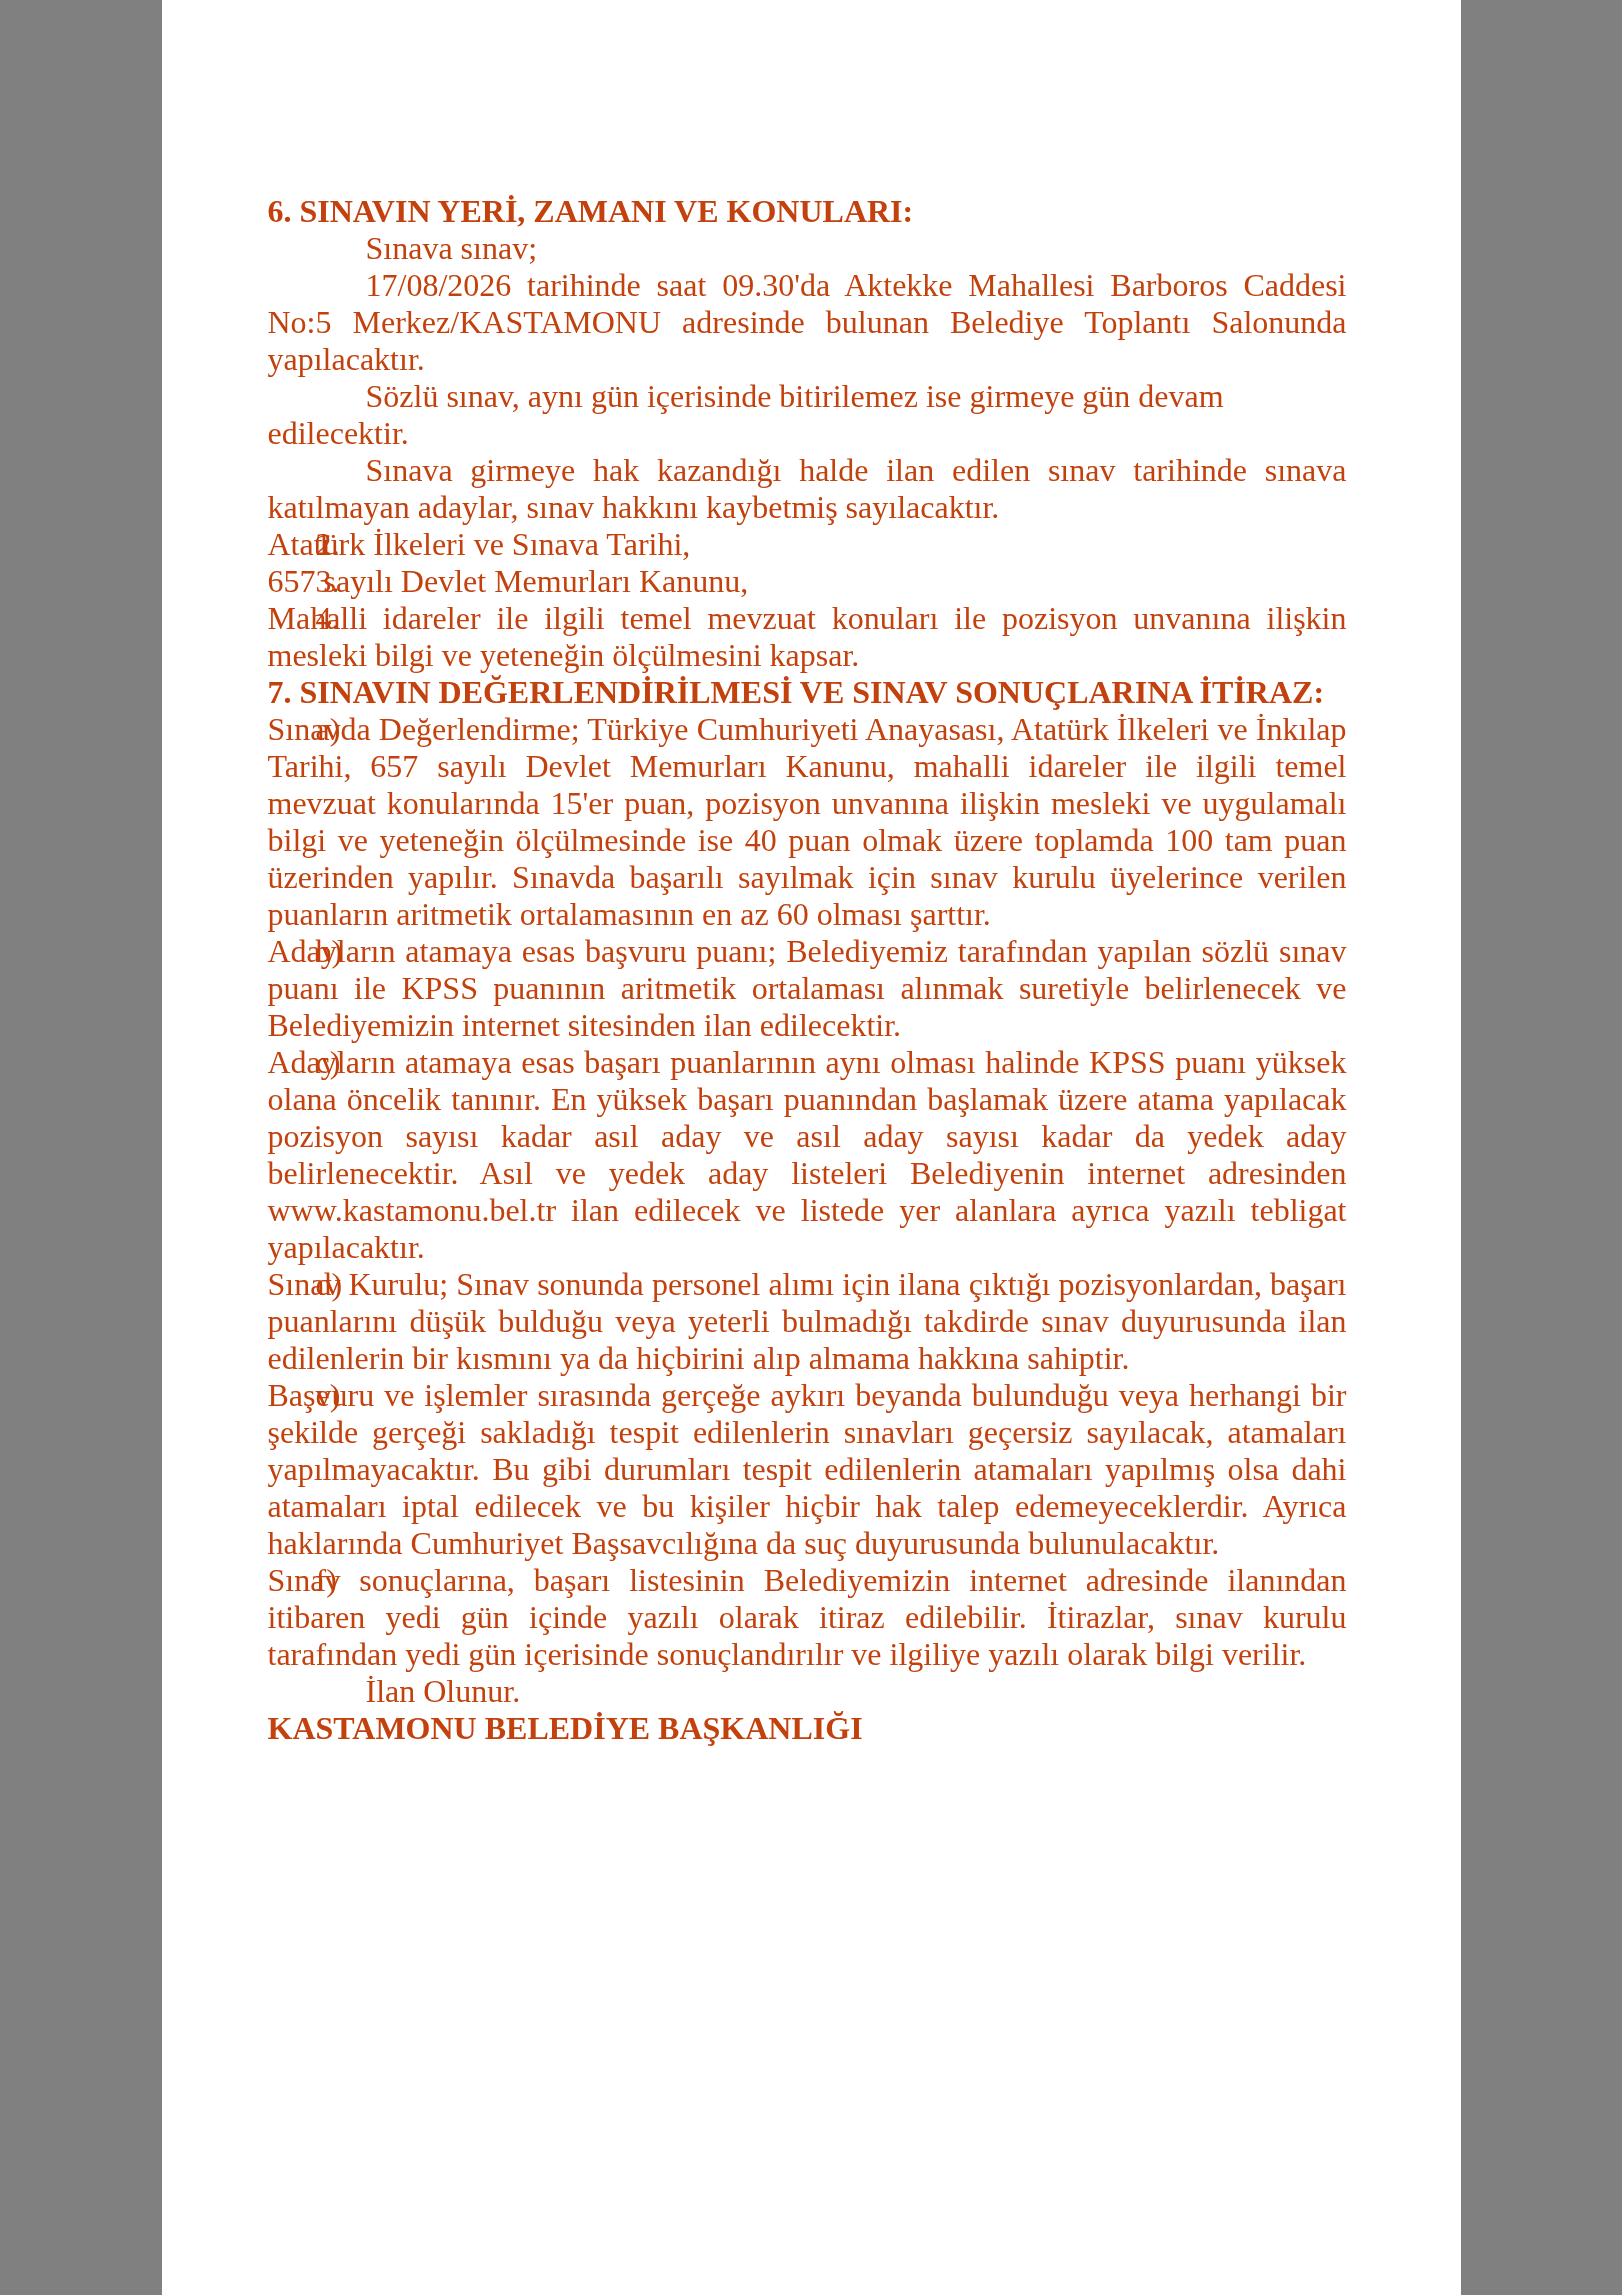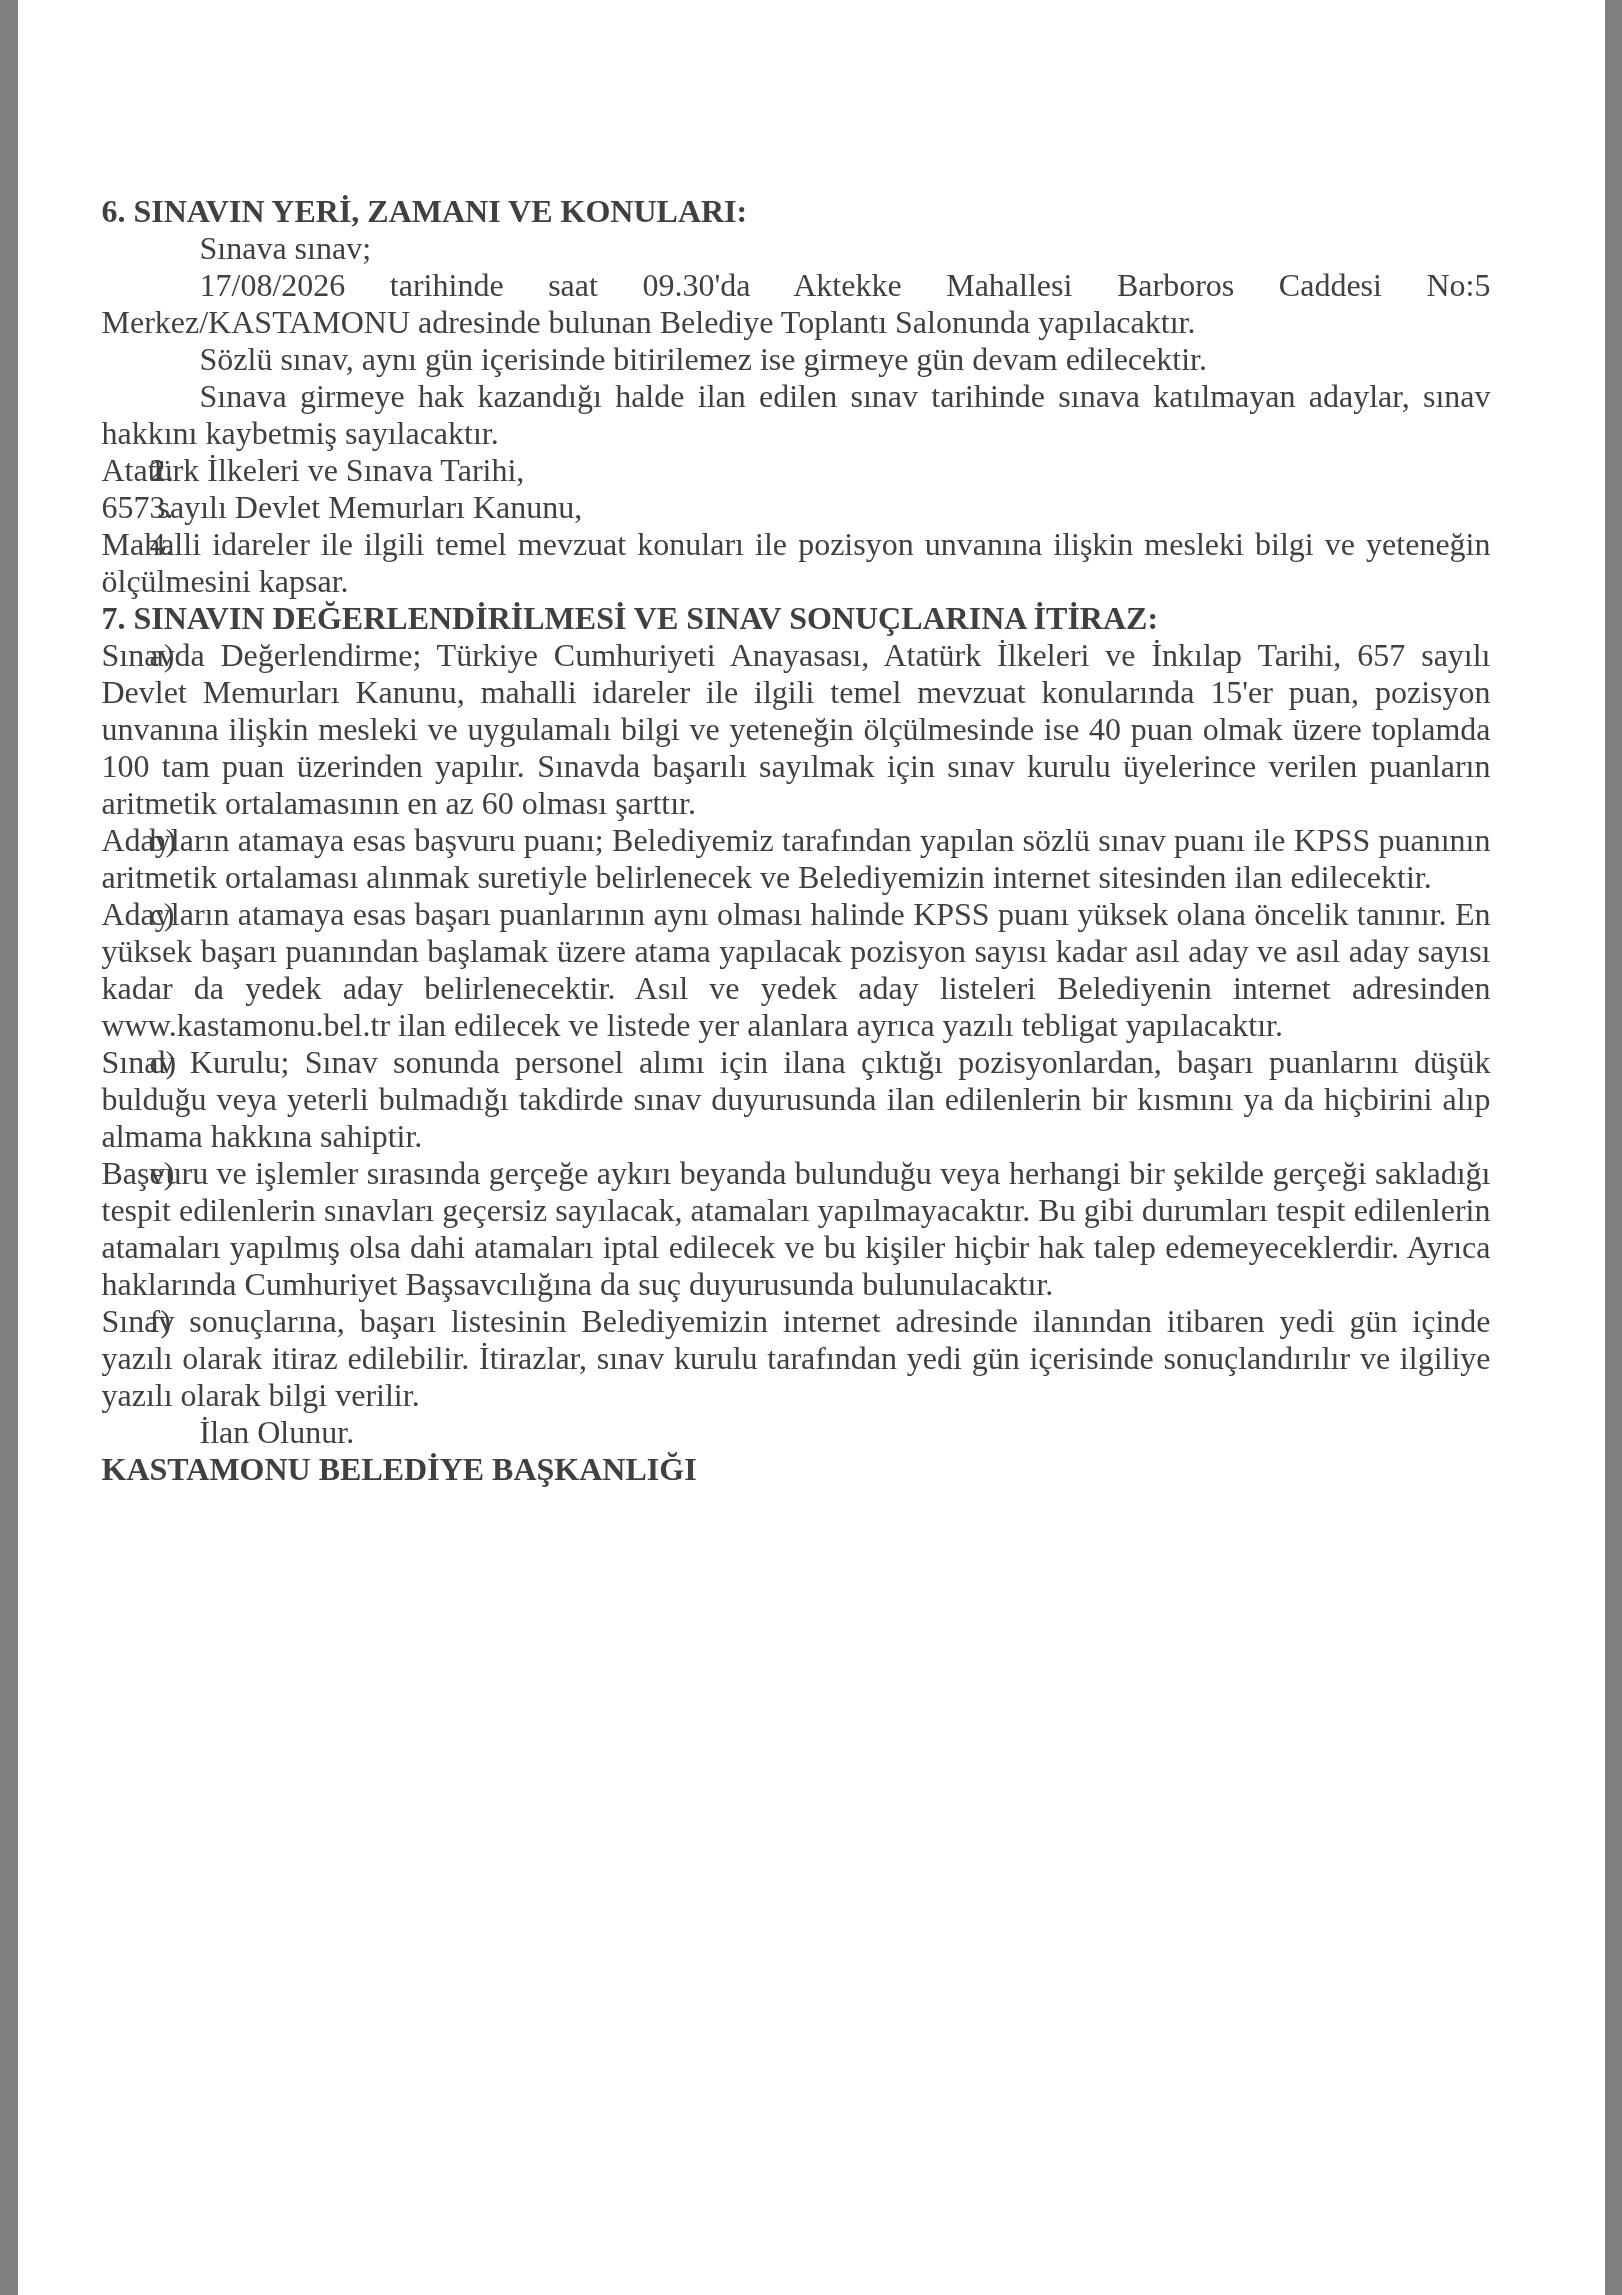--- a/index.html
+++ b/index.html
@@ -2,30 +2,30 @@
 <html lang="tr" style="font-size:10.5px"><head>
 <meta charset="utf-8">
 <style>
   html, body {
     margin: 0;
     padding: 0;
     background: #808080;
   }
   .page {
     position: relative;
-    width: 1587px;
+    width: 1299px;
     height: 2295px;
     margin: 0 auto;
     background: #ffffff;
-    color: #404040;
+    color: #c2410c;
     font-family: "Liberation Serif", "DejaVu Serif", serif;
     font-size: 32px;
     line-height: 37px;
     box-sizing: border-box;
-    padding: 193px 114px 0 84px;
+    padding: 193px 114px 0 106px;
     overflow: hidden;
   }
   .page p, .page h2, .page div {
     margin: 0;
     padding: 0;
   }
   .heading {
     font-weight: bold;
     font-size: 32px;
     line-height: 37px;

